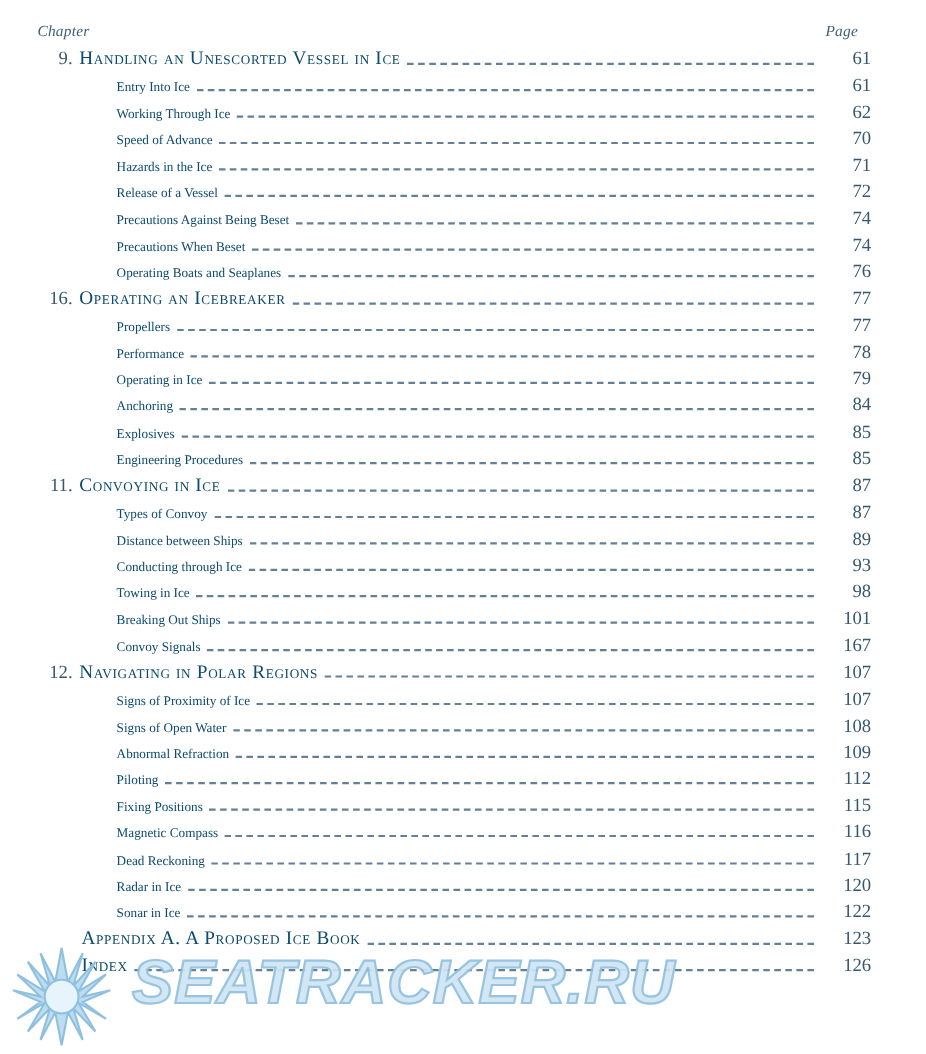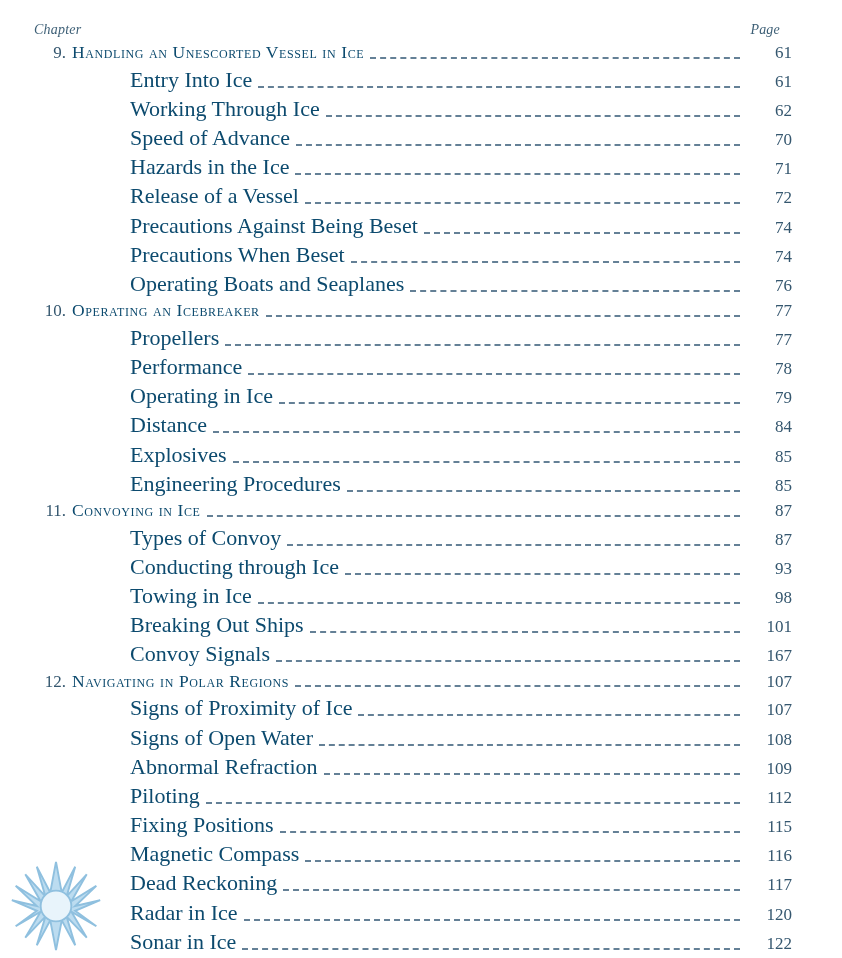--- a/index.html
+++ b/index.html
@@ -75,22 +75,22 @@
     letter-spacing: 0.6px;
     font-size: 17.5px;
   }
   .sub {
     padding-left: 0;
   }
   .sub .num {
     width: 34px;
   }
   .sub .title {
-    margin-left: 64px;
-    font-size: 22px;
+    margin-left: 40px;
+    font-size: 12px;
   }
   .appendix .num {
     width: 34px;
   }
   .appendix .title {
     margin-left: 8px;
     font-variant: small-caps;
     letter-spacing: 0.6px;
     font-size: 17.5px;
   }
@@ -210,21 +210,21 @@
         <span class="leader"></span>
         <span class="pageno">74</span>
       </li>
       <li class="row sub">
         <span class="num"></span>
         <span class="title">Operating Boats and Seaplanes</span>
         <span class="leader"></span>
         <span class="pageno">76</span>
       </li>
       <li class="row chapter">
-        <span class="num">10.</span>
+        <span class="num">16.</span>
         <span class="title">Operating an Icebreaker</span>
         <span class="leader"></span>
         <span class="pageno">77</span>
       </li>
       <li class="row sub">
         <span class="num"></span>
         <span class="title">Propellers</span>
         <span class="leader"></span>
         <span class="pageno">77</span>
       </li>
@@ -235,21 +235,21 @@
         <span class="pageno">78</span>
       </li>
       <li class="row sub">
         <span class="num"></span>
         <span class="title">Operating in Ice</span>
         <span class="leader"></span>
         <span class="pageno">79</span>
       </li>
       <li class="row sub">
         <span class="num"></span>
-        <span class="title">Distance</span>
+        <span class="title">Anchoring</span>
         <span class="leader"></span>
         <span class="pageno">84</span>
       </li>
       <li class="row sub">
         <span class="num"></span>
         <span class="title">Explosives</span>
         <span class="leader"></span>
         <span class="pageno">85</span>
       </li>
       <li class="row sub">
@@ -262,20 +262,26 @@
         <span class="num">11.</span>
         <span class="title">Convoying in Ice</span>
         <span class="leader"></span>
         <span class="pageno">87</span>
       </li>
       <li class="row sub">
         <span class="num"></span>
         <span class="title">Types of Convoy</span>
         <span class="leader"></span>
         <span class="pageno">87</span>
+      </li>
+      <li class="row sub">
+        <span class="num"></span>
+        <span class="title">Distance between Ships</span>
+        <span class="leader"></span>
+        <span class="pageno">89</span>
       </li>
       <li class="row sub">
         <span class="num"></span>
         <span class="title">Conducting through Ice</span>
         <span class="leader"></span>
         <span class="pageno">93</span>
       </li>
       <li class="row sub">
         <span class="num"></span>
         <span class="title">Towing in Ice</span>
@@ -368,15 +374,16 @@
       </li>
     </ul>
 
   <div class="watermark">
     <svg class="wm-star" viewBox="0 0 100 100">
       <g transform="translate(50,50)">
         <polygon points="0,-46 6,-14 20,-41 11,-10 32,-33 16,-5 42,-21 20,0 46,-6 20,5 42,21 16,6 32,33 11,11 20,41 6,15 0,46 -6,15 -20,41 -11,11 -32,33 -16,6 -42,21 -20,5 -46,-6 -20,0 -42,-21 -16,-5 -32,-33 -11,-10 -20,-41 -6,-14" fill="#bcdcf0" stroke="#8fc0df" stroke-width="2"></polygon>
         <circle cx="0" cy="0" r="16" fill="#e8f4fb" stroke="#8fc0df" stroke-width="2"></circle>
       </g>
     </svg>
+    <div class="wm-text">SEATRACKER.RU</div>
   </div>
 
 </div>
 
 </body></html>

